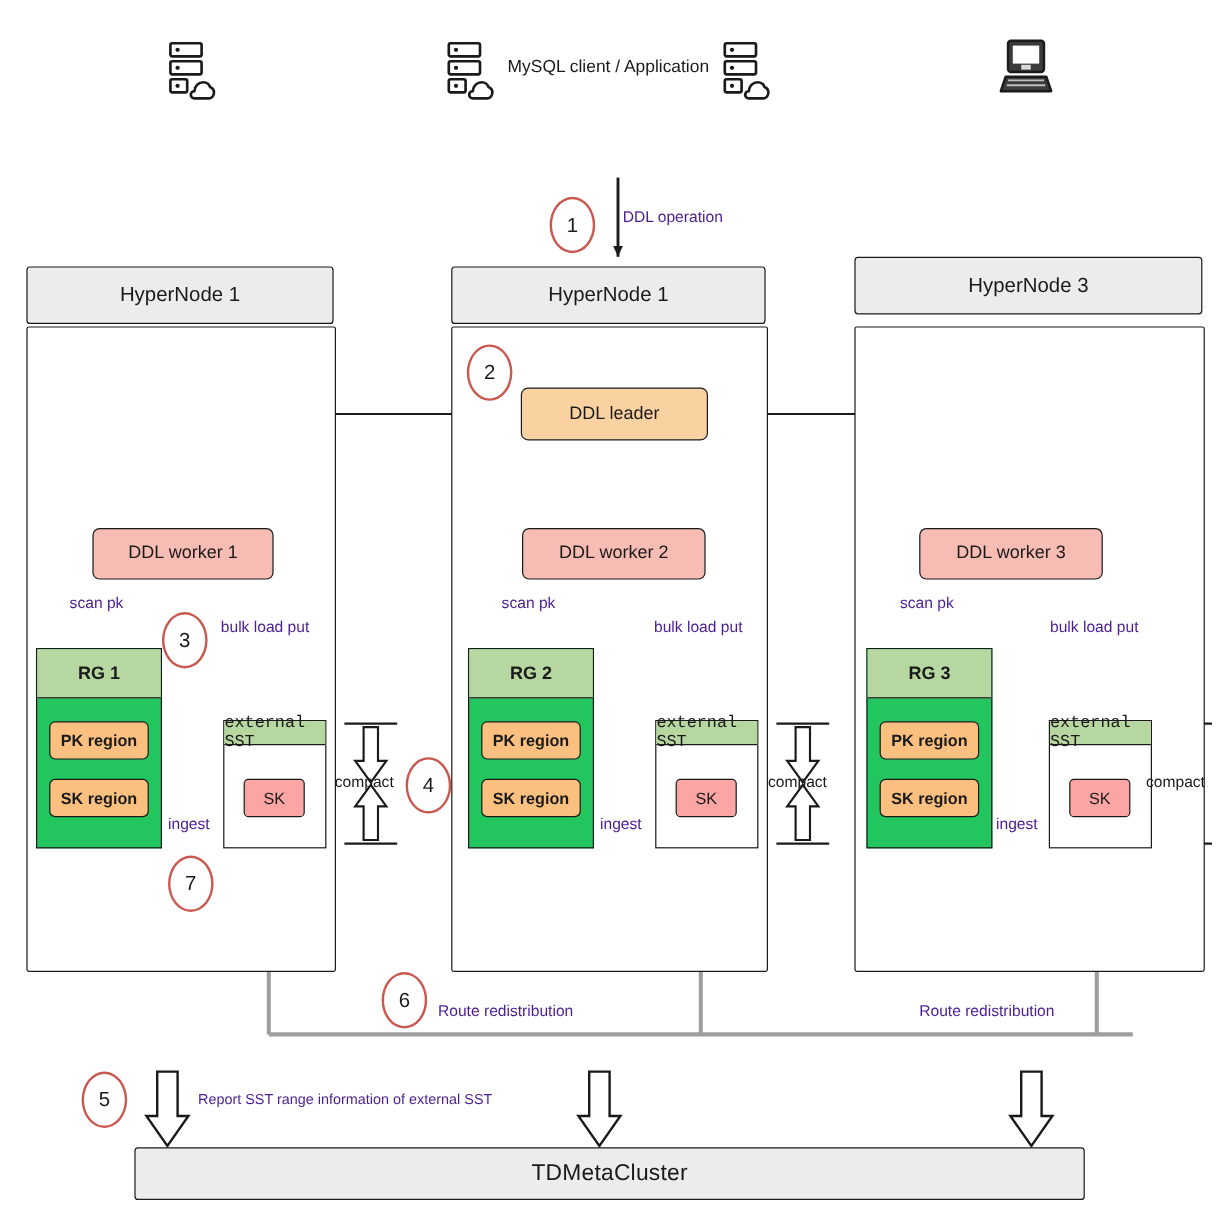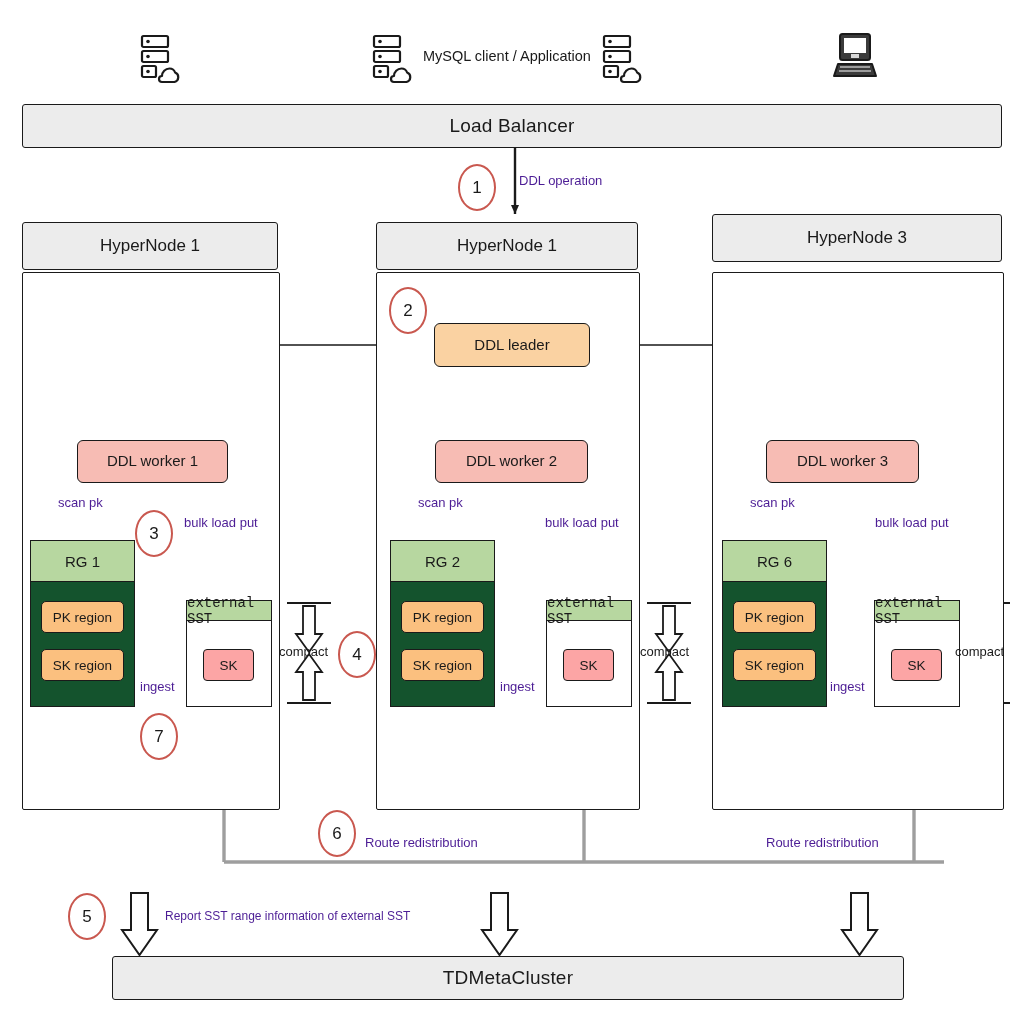--- a/index.html
+++ b/index.html
@@ -58,22 +58,23 @@
     font-size:15px;
   }
   .ddl-worker{
     background:#f7bcb4;
     border:1.7px solid #1a1a1a;
     border-radius:6px;
     font-size:15px;
   }
   .rg-outer{
     border:1.7px solid #1a1a1a;
-    background:#14532d;
+    background:#22c55e;
     display:block;
+    font-weight:bold;
   }
   .rg-title{
     position:absolute;
     left:0;top:0;
     width:100%;
     height:41px;
     background:#b7d7a0;
     border-bottom:1.7px solid #1a1a1a;
     box-sizing:border-box;
     display:flex;align-items:center;justify-content:center;
@@ -253,21 +254,20 @@
       <rect x="2" y="0" width="30" height="26" rx="2.5" fill="#3b3b3b" stroke="#1a1a1a" stroke-width="2"></rect>
       <rect x="6" y="4" width="22" height="15" fill="#ffffff"></rect>
       <rect x="13" y="20" width="8" height="4" fill="#d9d9d9"></rect>
       <path d="M0,30 L34,30 L38,42 L-4,42 Z" fill="#3b3b3b" stroke="#1a1a1a" stroke-width="2" stroke-linejoin="round"></path>
       <path d="M2,33 L32,33 M1,37 L33,37" stroke="#bfbfbf" stroke-width="1.6"></path>
     </g>
   </svg>
 
   <div class="lbl-top" style="left:423px;top:48px;">MySQL client / Application</div>
 
-  <div class="box bar" style="left:22px;top:104px;width:980px;height:44px;">Load Balancer</div>
 
   <div class="step" style="left:458px;top:164px;">1</div>
   <div class="lbl" style="left:519px;top:174px;">DDL operation</div>
 
   <div class="box node-header" style="left:22px;top:222px;width:256px;height:48px;">HyperNode 1</div>
   <div class="node-body" style="position:absolute;left:22px;top:272px;width:256px;height:536px;"></div>
 
   <div class="box ddl-worker" style="left:77px;top:440px;width:151px;height:43px;">DDL worker 1</div>
 
   <div class="lbl" style="left:58px;top:496px;">scan pk</div>
@@ -316,21 +316,21 @@
 
   <div class="box node-header" style="left:712px;top:214px;width:290px;height:48px;">HyperNode 3</div>
   <div class="node-body" style="position:absolute;left:712px;top:272px;width:290px;height:536px;"></div>
 
   <div class="box ddl-worker" style="left:766px;top:440px;width:153px;height:43px;">DDL worker 3</div>
 
   <div class="lbl" style="left:750px;top:496px;">scan pk</div>
   <div class="lbl" style="left:875px;top:516px;">bulk load put</div>
 
   <div class="rg-outer" style="position:absolute;left:722px;top:540px;width:103px;height:165px;">
-    <div class="rg-title">RG 6</div>
+    <div class="rg-title">RG 3</div>
     <div class="region" style="left:10px;top:60px;width:83px;height:32px;">PK region</div>
     <div class="region" style="left:10px;top:108px;width:83px;height:32px;">SK region</div>
   </div>
 
   <div class="sst-outer" style="position:absolute;left:874px;top:600px;width:84px;height:105px;">
     <div class="sst-title">external SST</div>
     <div class="sk-box" style="left:16px;top:48px;width:51px;height:32px;">SK</div>
   </div>
   <div class="lbl" style="left:830px;top:680px;">ingest</div>
   <div class="compact-label" style="left:955px;top:644px;">compact</div>

